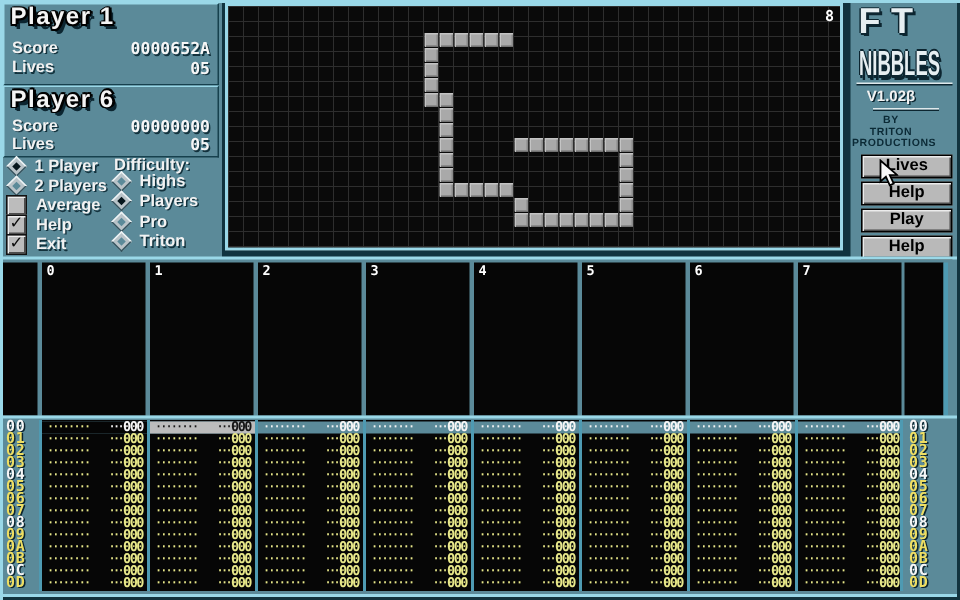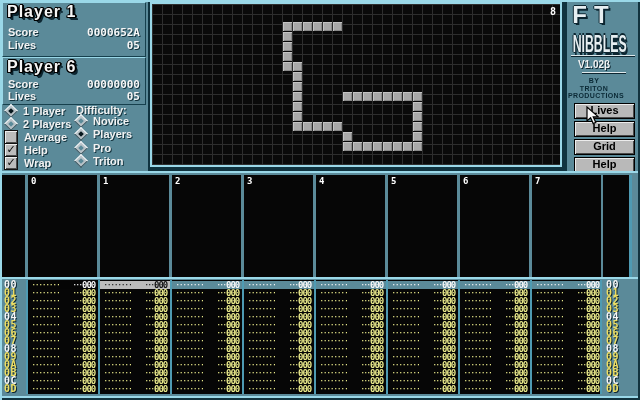--- a/index.html
+++ b/index.html
@@ -111,28 +111,28 @@
         <div class="opt-row" style="left: 2px; top: 27px;">
           <div class="checkbox"></div>
           <div class="opt-label">Average</div>
         </div>
         <div class="opt-row" style="left: 2px; top: 40px;">
           <div class="checkbox">✓</div>
           <div class="opt-label">Help</div>
         </div>
         <div class="opt-row" style="left: 2px; top: 53px;">
           <div class="checkbox">✓</div>
-          <div class="opt-label">Wrap</div>
+          <div class="opt-label">Exit</div>
         </div>
       </div>
     <div class="opt-label abs" style="left:74px;top:0;">Difficulty:</div>
     <div>
         <div class="opt-row" style="left: 73px; top: 11px;">
           <div class="radio"></div>
-          <div class="opt-label">Novice</div>
+          <div class="opt-label">Highs</div>
         </div>
         <div class="opt-row" style="left: 73px; top: 24.3px;">
           <div class="radio sel"></div>
           <div class="opt-label">Players</div>
         </div>
         <div class="opt-row" style="left: 73px; top: 37.6px;">
           <div class="radio"></div>
           <div class="opt-label">Pro</div>
         </div>
         <div class="opt-row" style="left: 73px; top: 50.9px;">
@@ -197,21 +197,21 @@
     <div class="logo-nib">NIBBLES</div>
     <div class="logo-rule"></div>
     <div class="version">V1.02β</div>
     <div class="version-rule"></div>
     <div class="credit" style="top:77px;">BY</div>
     <div class="credit" style="top:85px;">TRITON</div>
     <div class="credit" style="top:92px;">PRODUCTIONS</div>
     <div>
         <div class="btn" style="top: 103px;">Lives</div>
         <div class="btn" style="top: 121px;">Help</div>
-        <div class="btn" style="top: 139px;">Grid</div>
+        <div class="btn" style="top: 139px;">Play</div>
         <div class="btn" style="top: 157px;">Help</div>
       </div>
   </div>
 
   <div id="scopes">
     <div class="hline" style="top:1px;"></div>
     <div>
         <div class="scope" style="left: 2px; width: 23px;"></div>
         <div class="scope" style="left: 28px; width: 69px;">
           <div class="scope-label">0</div>

